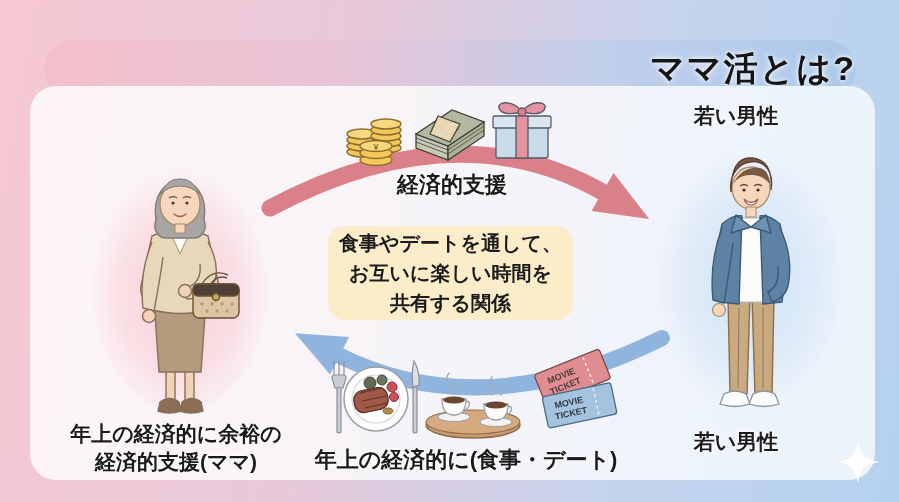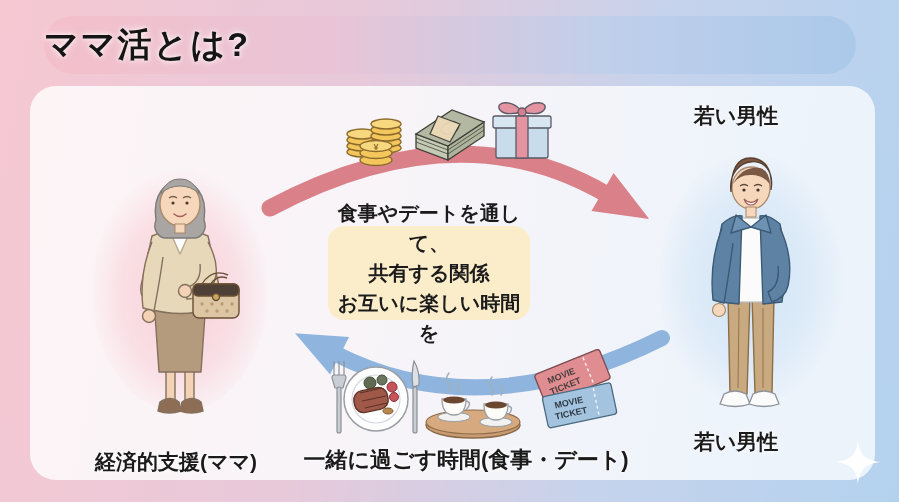--- a/index.html
+++ b/index.html
@@ -2,23 +2,23 @@
 <html><head>
 <meta charset="utf-8">
 <style>
   * { margin:0; padding:0; box-sizing:border-box; }
   body { font-family:"Liberation Sans","DejaVu Sans",sans-serif; }
   .stage{
     position:relative; width:899px; height:502px; overflow:hidden;
     background:linear-gradient(100deg,#f6c8d2 0%,#e7c9da 38%,#c6d3ec 68%,#b4d2ef 100%);
   }
   .header{
-    position:absolute; left:44px; top:16px; width:812px; height:58px; border-radius:29px;
+    position:absolute; left:44px; top:40px; width:812px; height:58px; border-radius:29px;
     background:linear-gradient(90deg,#f3bfca 0%,#e9c4d6 35%,#bfcfeb 70%,#abc9ea 100%);
-    display:flex; align-items:center; justify-content:flex-start;
+    display:flex; align-items:center; justify-content:flex-end;
   }
   .title{
     font-size:34px; font-weight:800; color:#151515; letter-spacing:2px;
     text-shadow:0 0 4px rgba(255,255,255,.9),0 0 8px rgba(255,255,255,.7);
   }
   .panel{
     position:absolute; left:30px; top:86px; width:845px; height:394px; border-radius:26px;
     background:linear-gradient(100deg,#fdf4f6 0%,#f8f4f8 40%,#eef4fb 80%,#ebf3fb 100%);
   }
   .lbl{
@@ -26,21 +26,21 @@
     text-shadow:0 0 3px rgba(255,255,255,.95),0 0 6px rgba(255,255,255,.8);
   }
   .lbl-side{ font-size:21px; }
   .lbl-flow{ font-size:22px; }
   .arrows{ position:absolute; left:0; top:0; width:845px; height:394px; }
   .money-icons{ position:absolute; left:312px; top:10px; width:215px; height:72px; }
   .food-icons{ position:absolute; left:278px; top:263px; width:310px; height:97px; }
   .support-label{ left:322px; top:84px; width:200px; }
   .time-label{ left:256px; top:359px; width:360px; }
   .note-box{
-    position:absolute; left:298px; top:140px; width:202px; height:94px; border-radius:16px;
+    position:absolute; left:298px; top:140px; width:245px; height:94px; border-radius:16px;
     background:#fbedca; display:flex; flex-direction:column; align-items:center; justify-content:center;
     font-size:20px; font-weight:700; color:#1b1b1b; line-height:1.5; text-align:center;
   }
   .figure{ position:absolute; }
   .fig-woman{ left:60px; top:62px; width:180px; height:272px; }
   .fig-man{ left:628px; top:52px; width:186px; height:278px; }
   .sparkle{ position:absolute; left:806px; top:354px; width:44px; height:44px; }
 </style>
 </head>
 <body>
@@ -98,25 +98,26 @@
       <g stroke="#5a5a66" stroke-width="1.3">
         <rect x="154" y="28" width="52" height="34" rx="2" fill="#c9dcec"></rect>
         <rect x="151" y="20" width="58" height="12" rx="2" fill="#d8e6f2"></rect>
         <rect x="174" y="20" width="12" height="42" fill="#e493a0"></rect>
         <path d="M180,16 C170,2 152,6 158,14 C162,19 172,18 180,16 Z" fill="#e493a0"></path>
         <path d="M180,16 C190,2 208,6 202,14 C198,19 188,18 180,16 Z" fill="#e493a0"></path>
         <circle cx="180" cy="16" r="4" fill="#d87e8d"></circle>
       </g>
     </svg>
 
+    <div class="lbl lbl-flow support-label">経済的支援</div>
 
     <div class="note-box">
       <span>食事やデートを通して、</span>
+      <span>お互いに楽しい時間を</span>
       <span>共有する関係</span>
-      <span>お互いに楽しい時間を</span>
     </div>
 
     <svg class="food-icons" viewBox="0 0 310 97">
 
       <g stroke="#8b9097" stroke-width="1.2" fill="#c9ced4">
         <path d="M26,12 v14 m5,-14 v14 m5,-14 v14 M26,26 h10 q2,0 2,3 l-3,10 h-8 l-3,-10 q0,-3 2,-3 Z"></path>
         <rect x="29" y="38" width="4" height="46" rx="2"></rect>
       </g>
 
       <g>
@@ -161,25 +162,25 @@
         <g transform="translate(234,48) rotate(-12)">
           <rect x="0" y="0" width="70" height="32" rx="3" fill="#a4c3de" stroke="#4d6largely80" stroke-width="1.3"></rect>
           <rect x="0" y="0" width="70" height="32" rx="3" fill="#a4c3de" stroke="#4d6a80" stroke-width="1.3"></rect>
           <line x1="52" y1="2" x2="52" y2="30" stroke="#eef4fa" stroke-width="1.4" stroke-dasharray="3 3"></line>
           <text x="25" y="14" font-size="9" font-weight="bold" text-anchor="middle" fill="#2f3a44">MOVIE</text>
           <text x="25" y="25" font-size="9" font-weight="bold" text-anchor="middle" fill="#2f3a44">TICKET</text>
         </g>
       </g>
     </svg>
 
-    <div class="lbl lbl-flow time-label">一緒に過ごす時間(食事・デート)</div>
+    <div class="lbl lbl-flow time-label">年上の経済的に(食事・デート)</div>
 
     <div class="lbl lbl-side" style="left:596px; top:16px; width:220px;">若い男性</div>
     <div class="lbl lbl-side" style="left:1px; top:334px; width:290px;">
-      <br>
+      <span>年上の経済的に余裕の</span><br>
       <span>経済的支援(ママ)</span>
     </div>
     <div class="lbl lbl-side" style="left:596px; top:342px; width:220px;">若い男性</div>
 
     <svg class="figure fig-woman" viewBox="0 0 180 272">
       <defs>
         <radialGradient id="glowPink" cx="50%" cy="52%" r="52%">
           <stop offset="0%" stop-color="#f8ccd4" stop-opacity="0.95"></stop>
           <stop offset="65%" stop-color="#f8ccd4" stop-opacity="0.5"></stop>
           <stop offset="100%" stop-color="#f8ccd4" stop-opacity="0"></stop>

